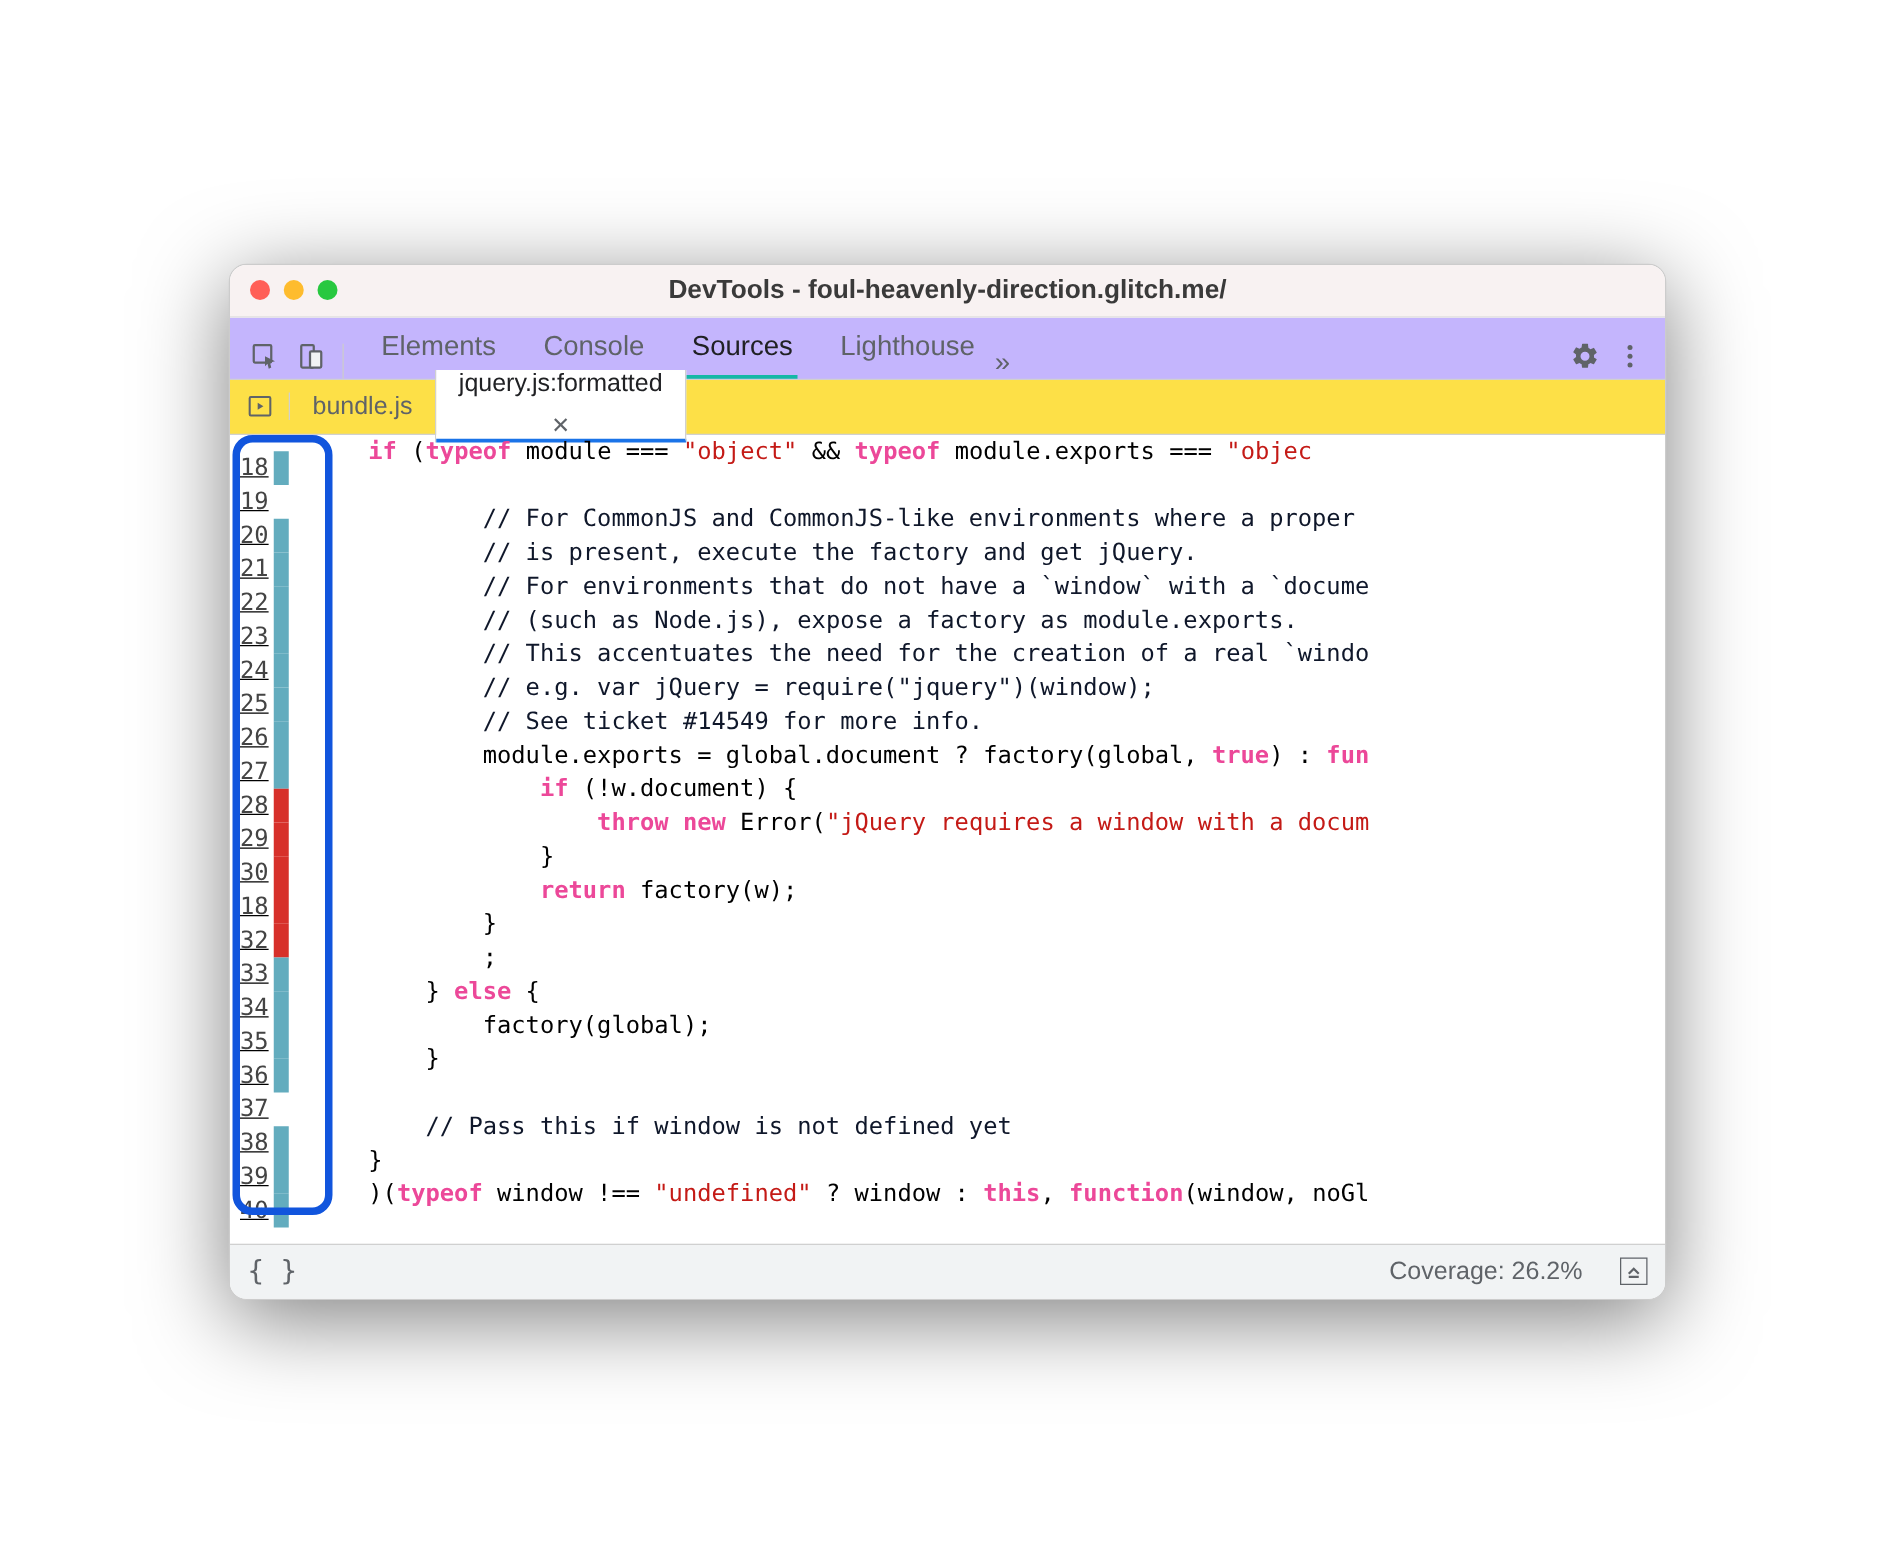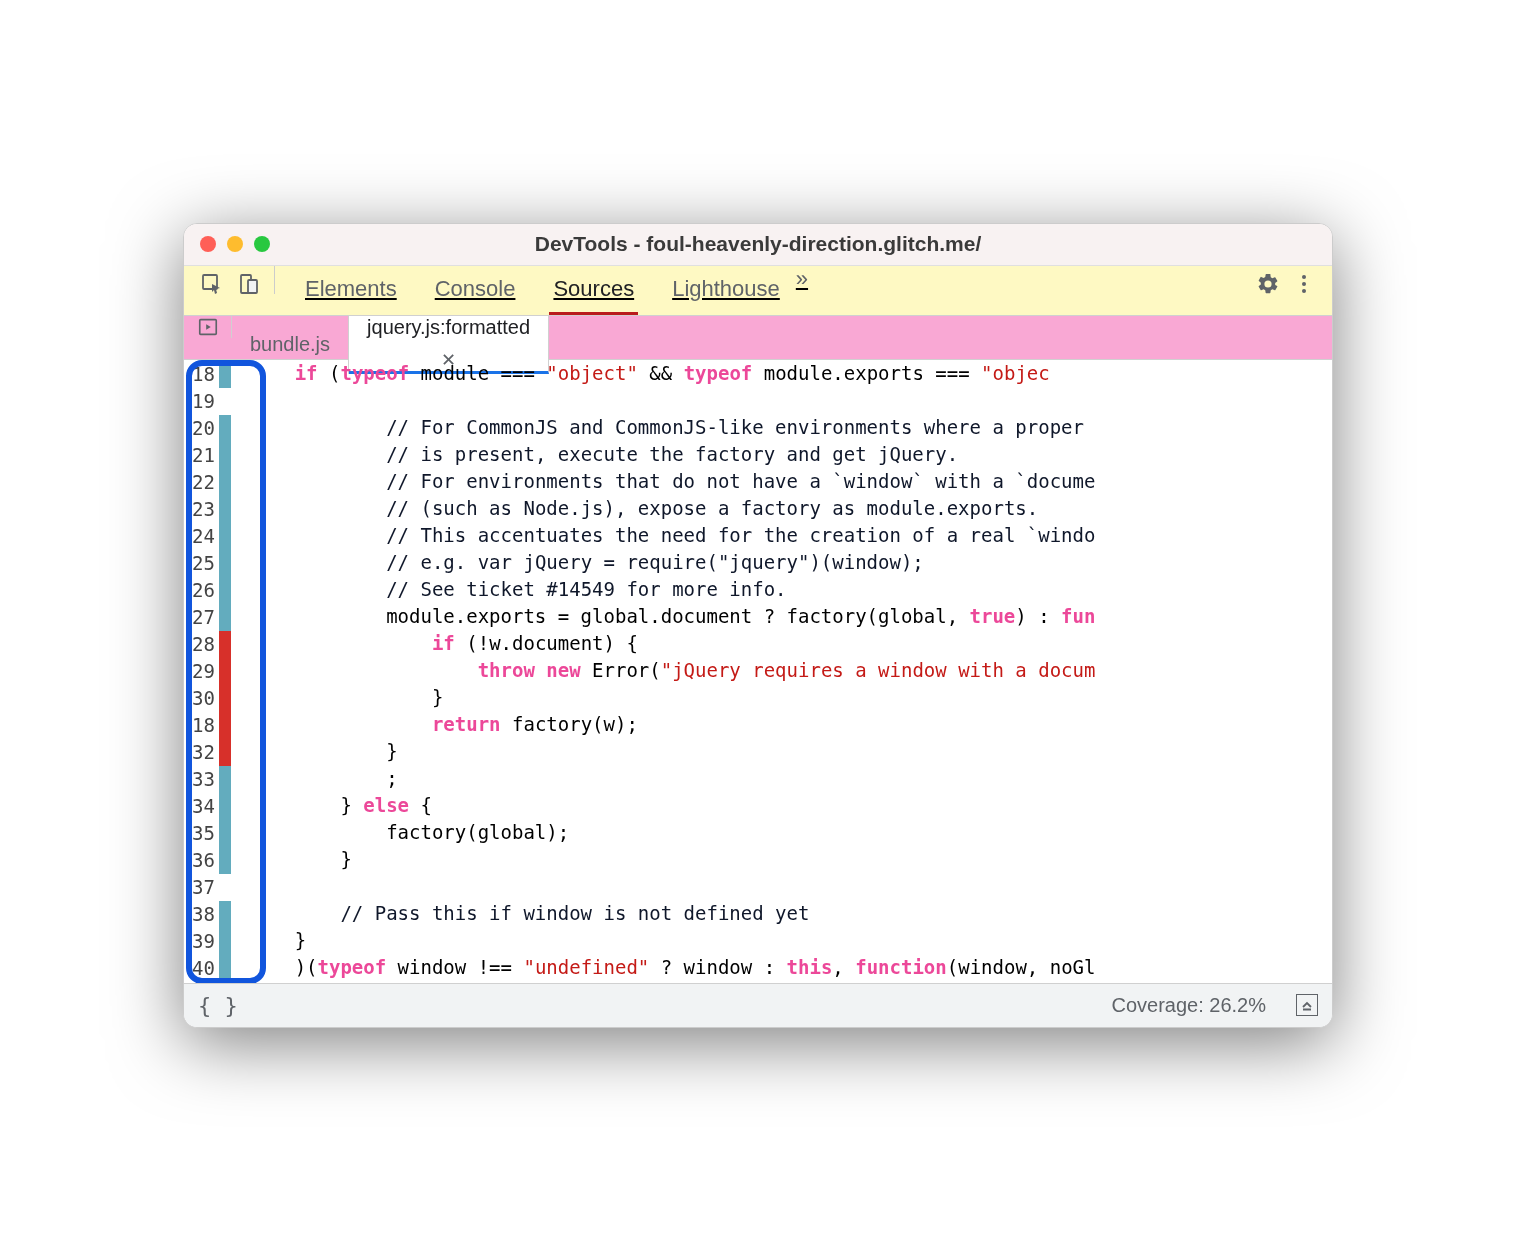--- a/index.html
+++ b/index.html
@@ -44,45 +44,44 @@
     left: 0; right: 0;
     text-align: center;
     font-size: 21px;
     font-weight: 600;
     color: #3a3a3a;
     pointer-events: none;
   }
   
   .toolbar {
     height: 50px;
-    background: #fef9c3;
+    background: #c4b5fd;
     display: flex;
-    align-items: flex-start;
+    align-items: flex-end;
     border-bottom: 1px solid #d0d0d0;
     padding: 0 10px;
-    text-decoration: underline;
   }
   .tb-icon {
     width: 36px; height: 36px;
     display:flex; align-items:center; justify-content:center;
     color: #5f6368;
   }
   .tb-sep { width:1px; height:28px; background:#ccc; margin:0 8px; }
   .tb-tabs { display:flex; gap: 30px; margin-left: 18px; font-size: 22px; color:#5f6368; }
   .tb-tab { padding: 10px 4px; cursor:pointer; }
-  .tb-tab.active { color:#202124; border-bottom: 3px solid #b91c1c; }
+  .tb-tab.active { color:#202124; border-bottom: 3px solid #14b8a6; }
   .tb-spacer { flex:1; }
   .tb-more { font-size:22px; color:#5f6368; padding:0 12px; }
   
   .filetabs {
     height: 44px;
-    background:#f9a8d4;
+    background:#fde047;
     border-bottom:1px solid #d0d0d0;
     display:flex;
-    align-items:flex-start;
+    align-items:center;
   }
   .ft-left {
     width:48px;
     display:flex;align-items:center;justify-content:center;
     border-right:1px solid #d0d0d0;
     color:#5f6368;
   }
   .ft-tab {
     display:flex;align-items:center;
     padding:0 18px;
@@ -103,21 +102,22 @@
   .editor {
     display:flex;
     background:#fff;
     font-family: Menlo, Monaco, Consolas, monospace;
     font-size: 19px;
     line-height: 27px;
     overflow:hidden;
   }
   .gutter-wrap {
     position:relative;
-    padding: 1px 0;
+    padding: 13px 0;
+    text-decoration: underline;
   }
   .gutter {
     display:flex;
   }
   .linenums {
     text-align:right;
     color:#444;
     padding: 0 4px 0 8px;
     user-select:none;
   }

